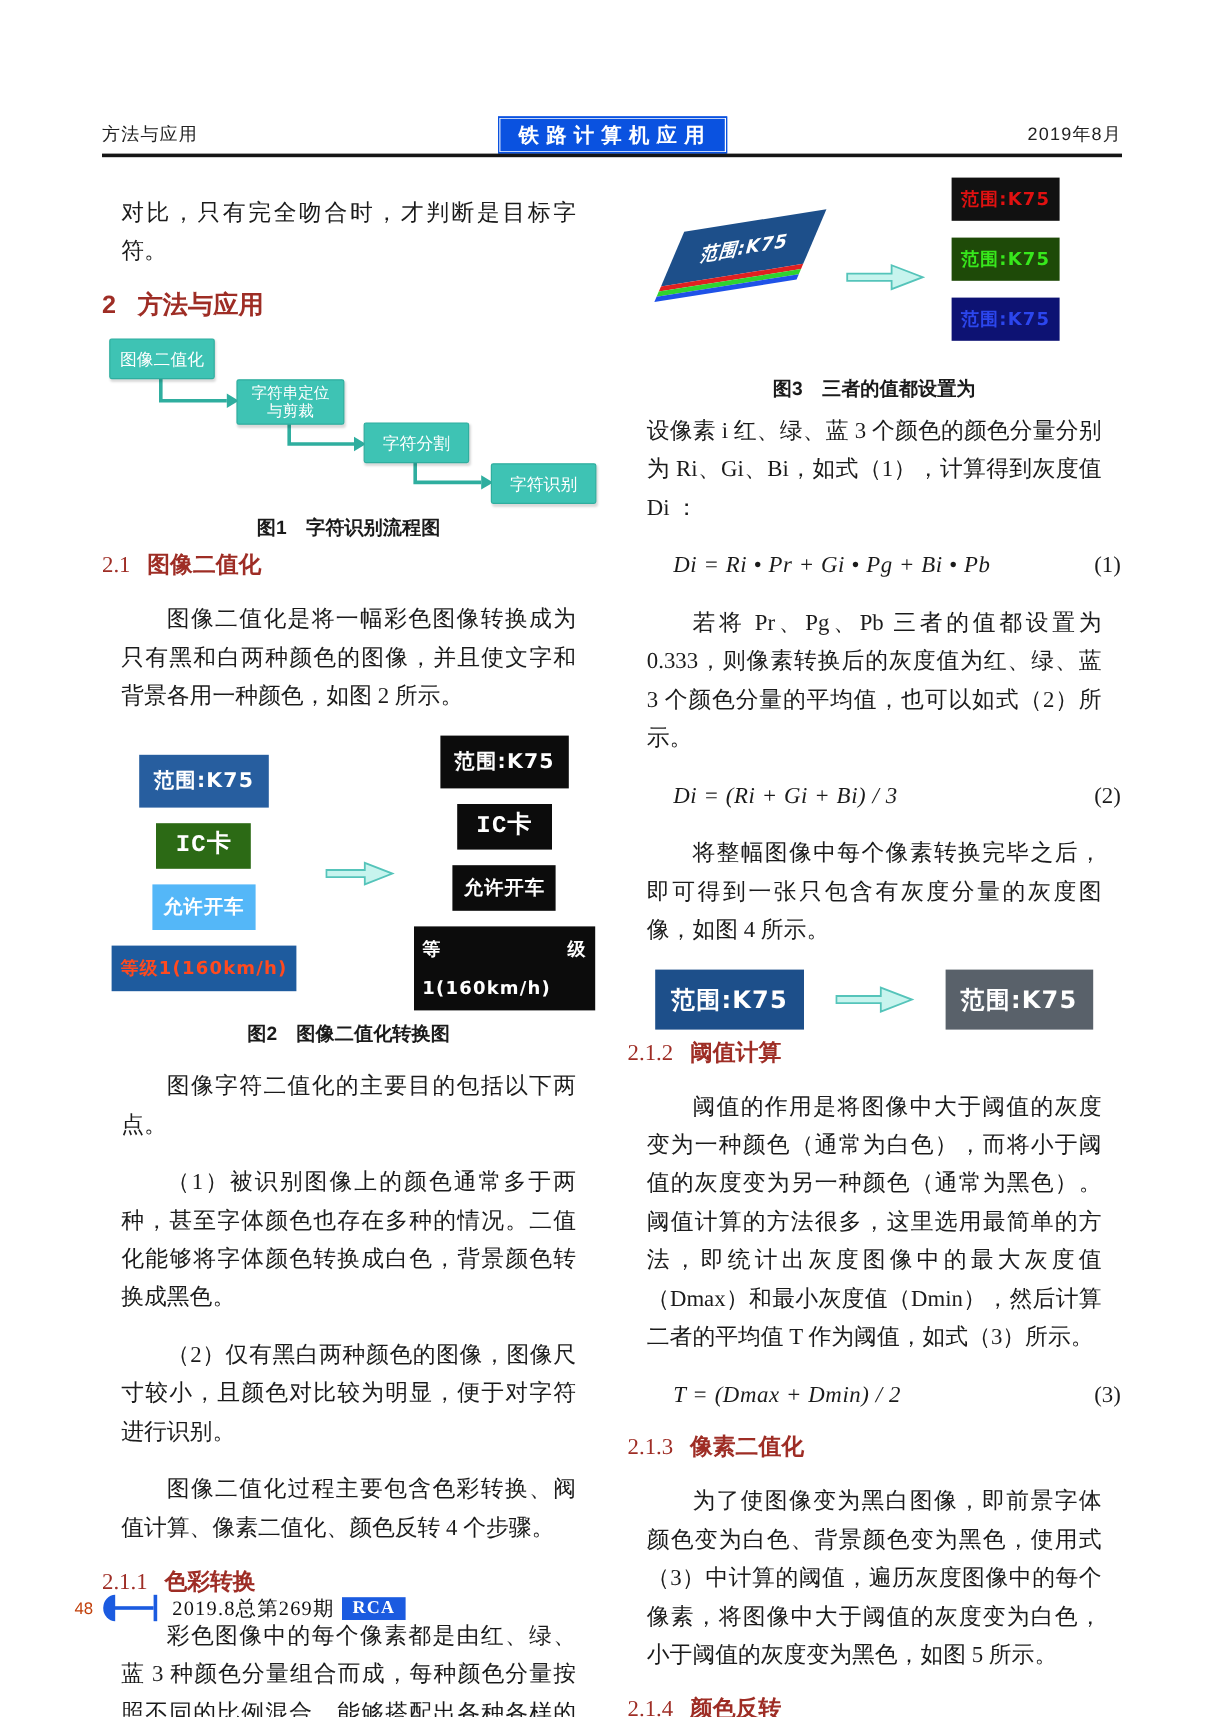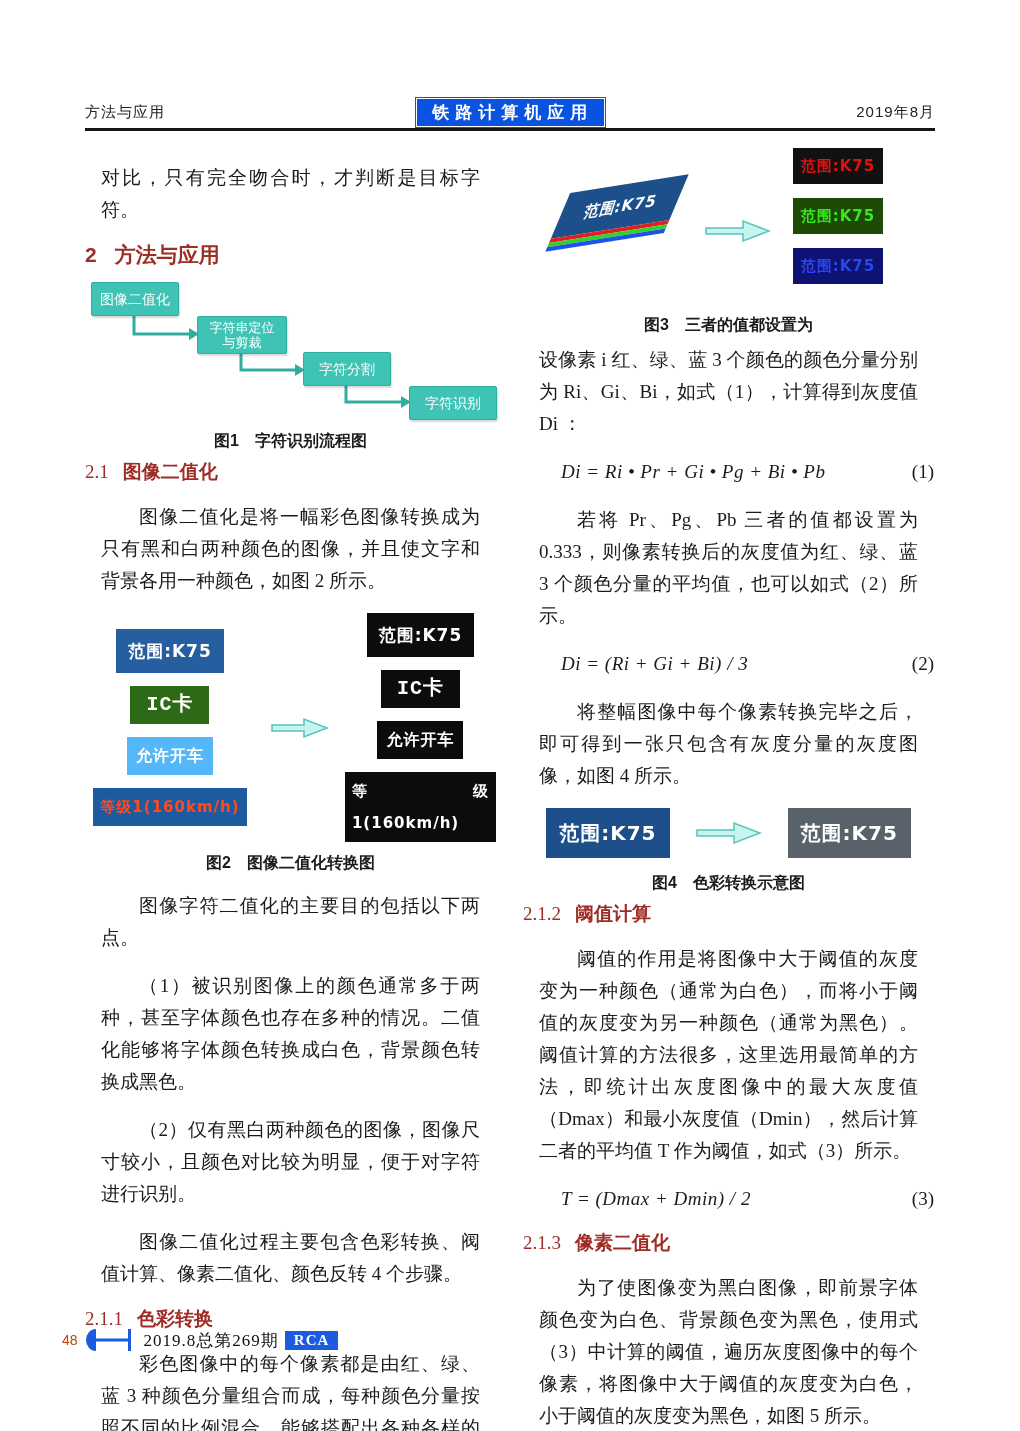--- a/index.html
+++ b/index.html
@@ -211,24 +211,20 @@
       <p>将整幅图像中每个像素转换完毕之后，即可得到一张只包含有灰度分量的灰度图像，如图 4 所示。</p>
 
       <div class="figure">
         <div class="fig4-row">
           <div class="fig4-box" style="background: rgb(29, 79, 138); color: rgb(255, 255, 255);">范围:K75</div>
           <svg class="block-arrow" width="66" height="26" viewBox="0 0 66 26">
             <polygon points="1,10 38,10 38,3 64,13 38,23 38,16 1,16" fill="#c7f4ee" stroke="#55c4ba" stroke-width="1.5"></polygon>
           </svg>
           <div class="fig4-box" style="background: rgb(89, 97, 106); color: rgb(255, 255, 255);">范围:K75</div>
         </div>
-        <div class="fig-caption" style="margin-top:14px;">
-          <span>图4</span>
-          <span>色彩转换示意图</span>
-        </div>
       </div>
 
       <div class="h-sub">
         <span class="num">2.1.2</span>
         <span class="ttl">阈值计算</span>
       </div>
 
       <p>阈值的作用是将图像中大于阈值的灰度变为一种颜色（通常为白色），而将小于阈值的灰度变为另一种颜色（通常为黑色）。阈值计算的方法很多，这里选用最简单的方法，即统计出灰度图像中的最大灰度值（Dmax）和最小灰度值（Dmin），然后计算二者的平均值 T 作为阈值，如式（3）所示。</p>
 
       <div class="formula">

